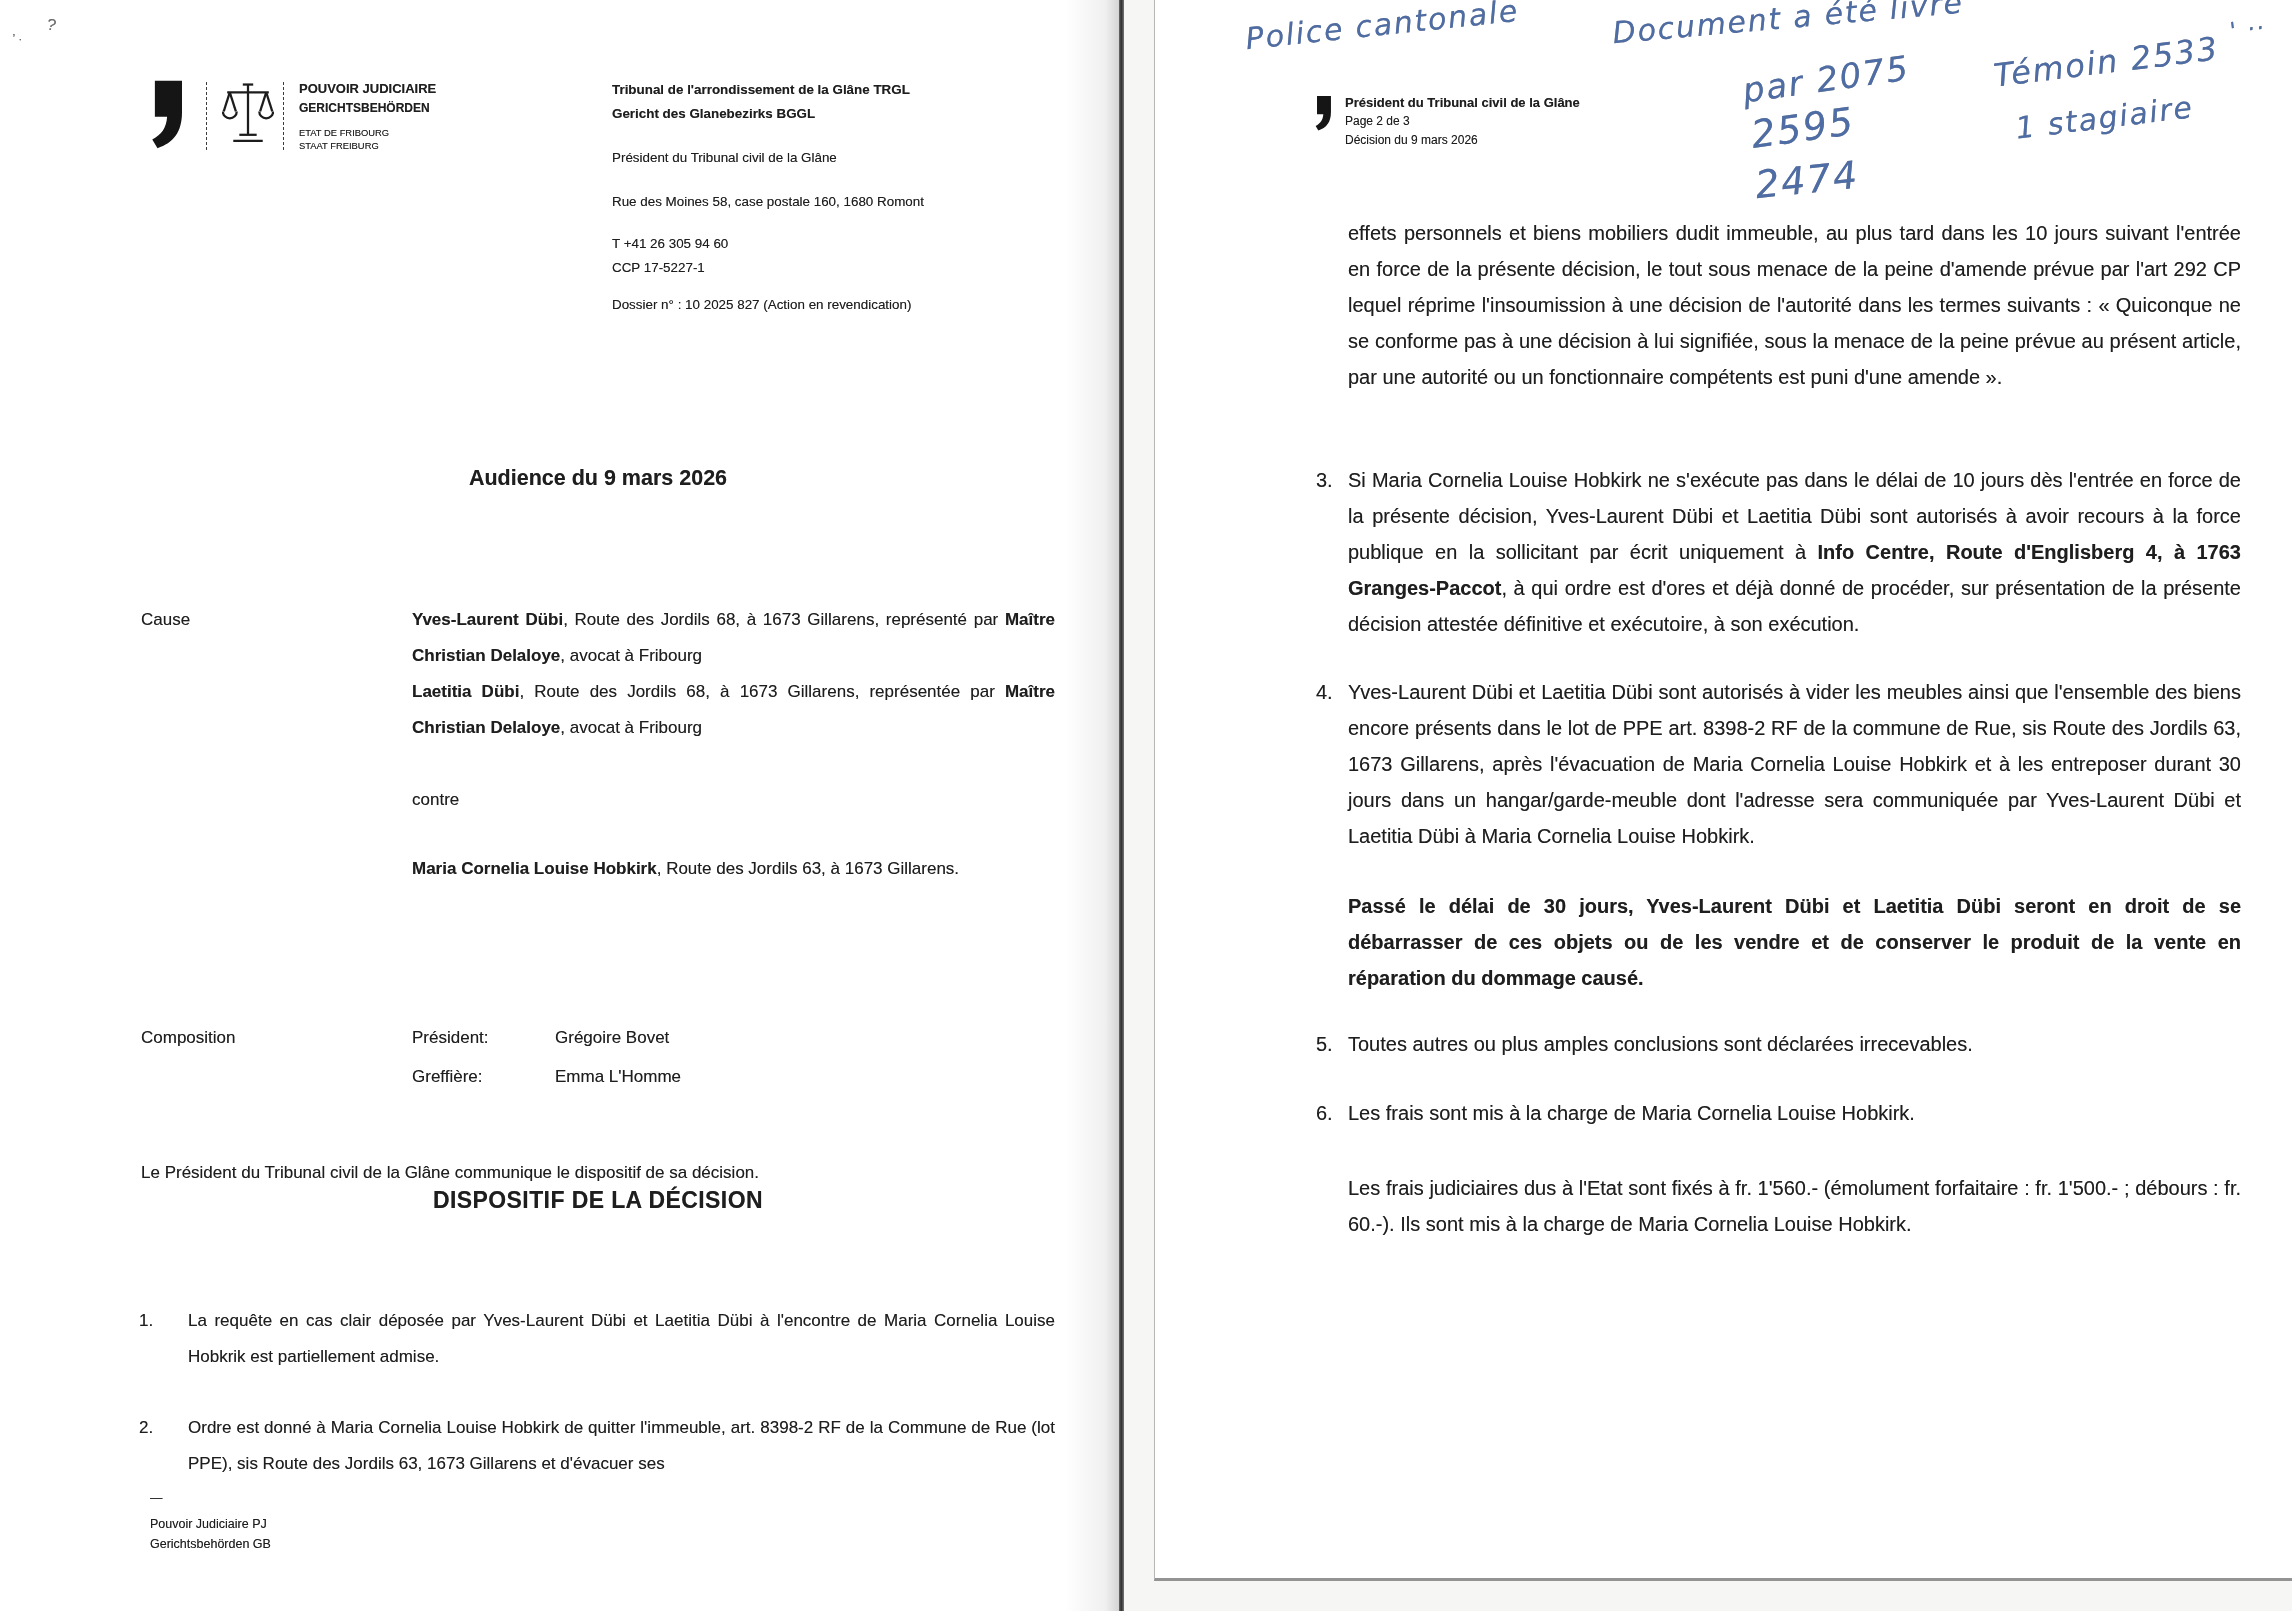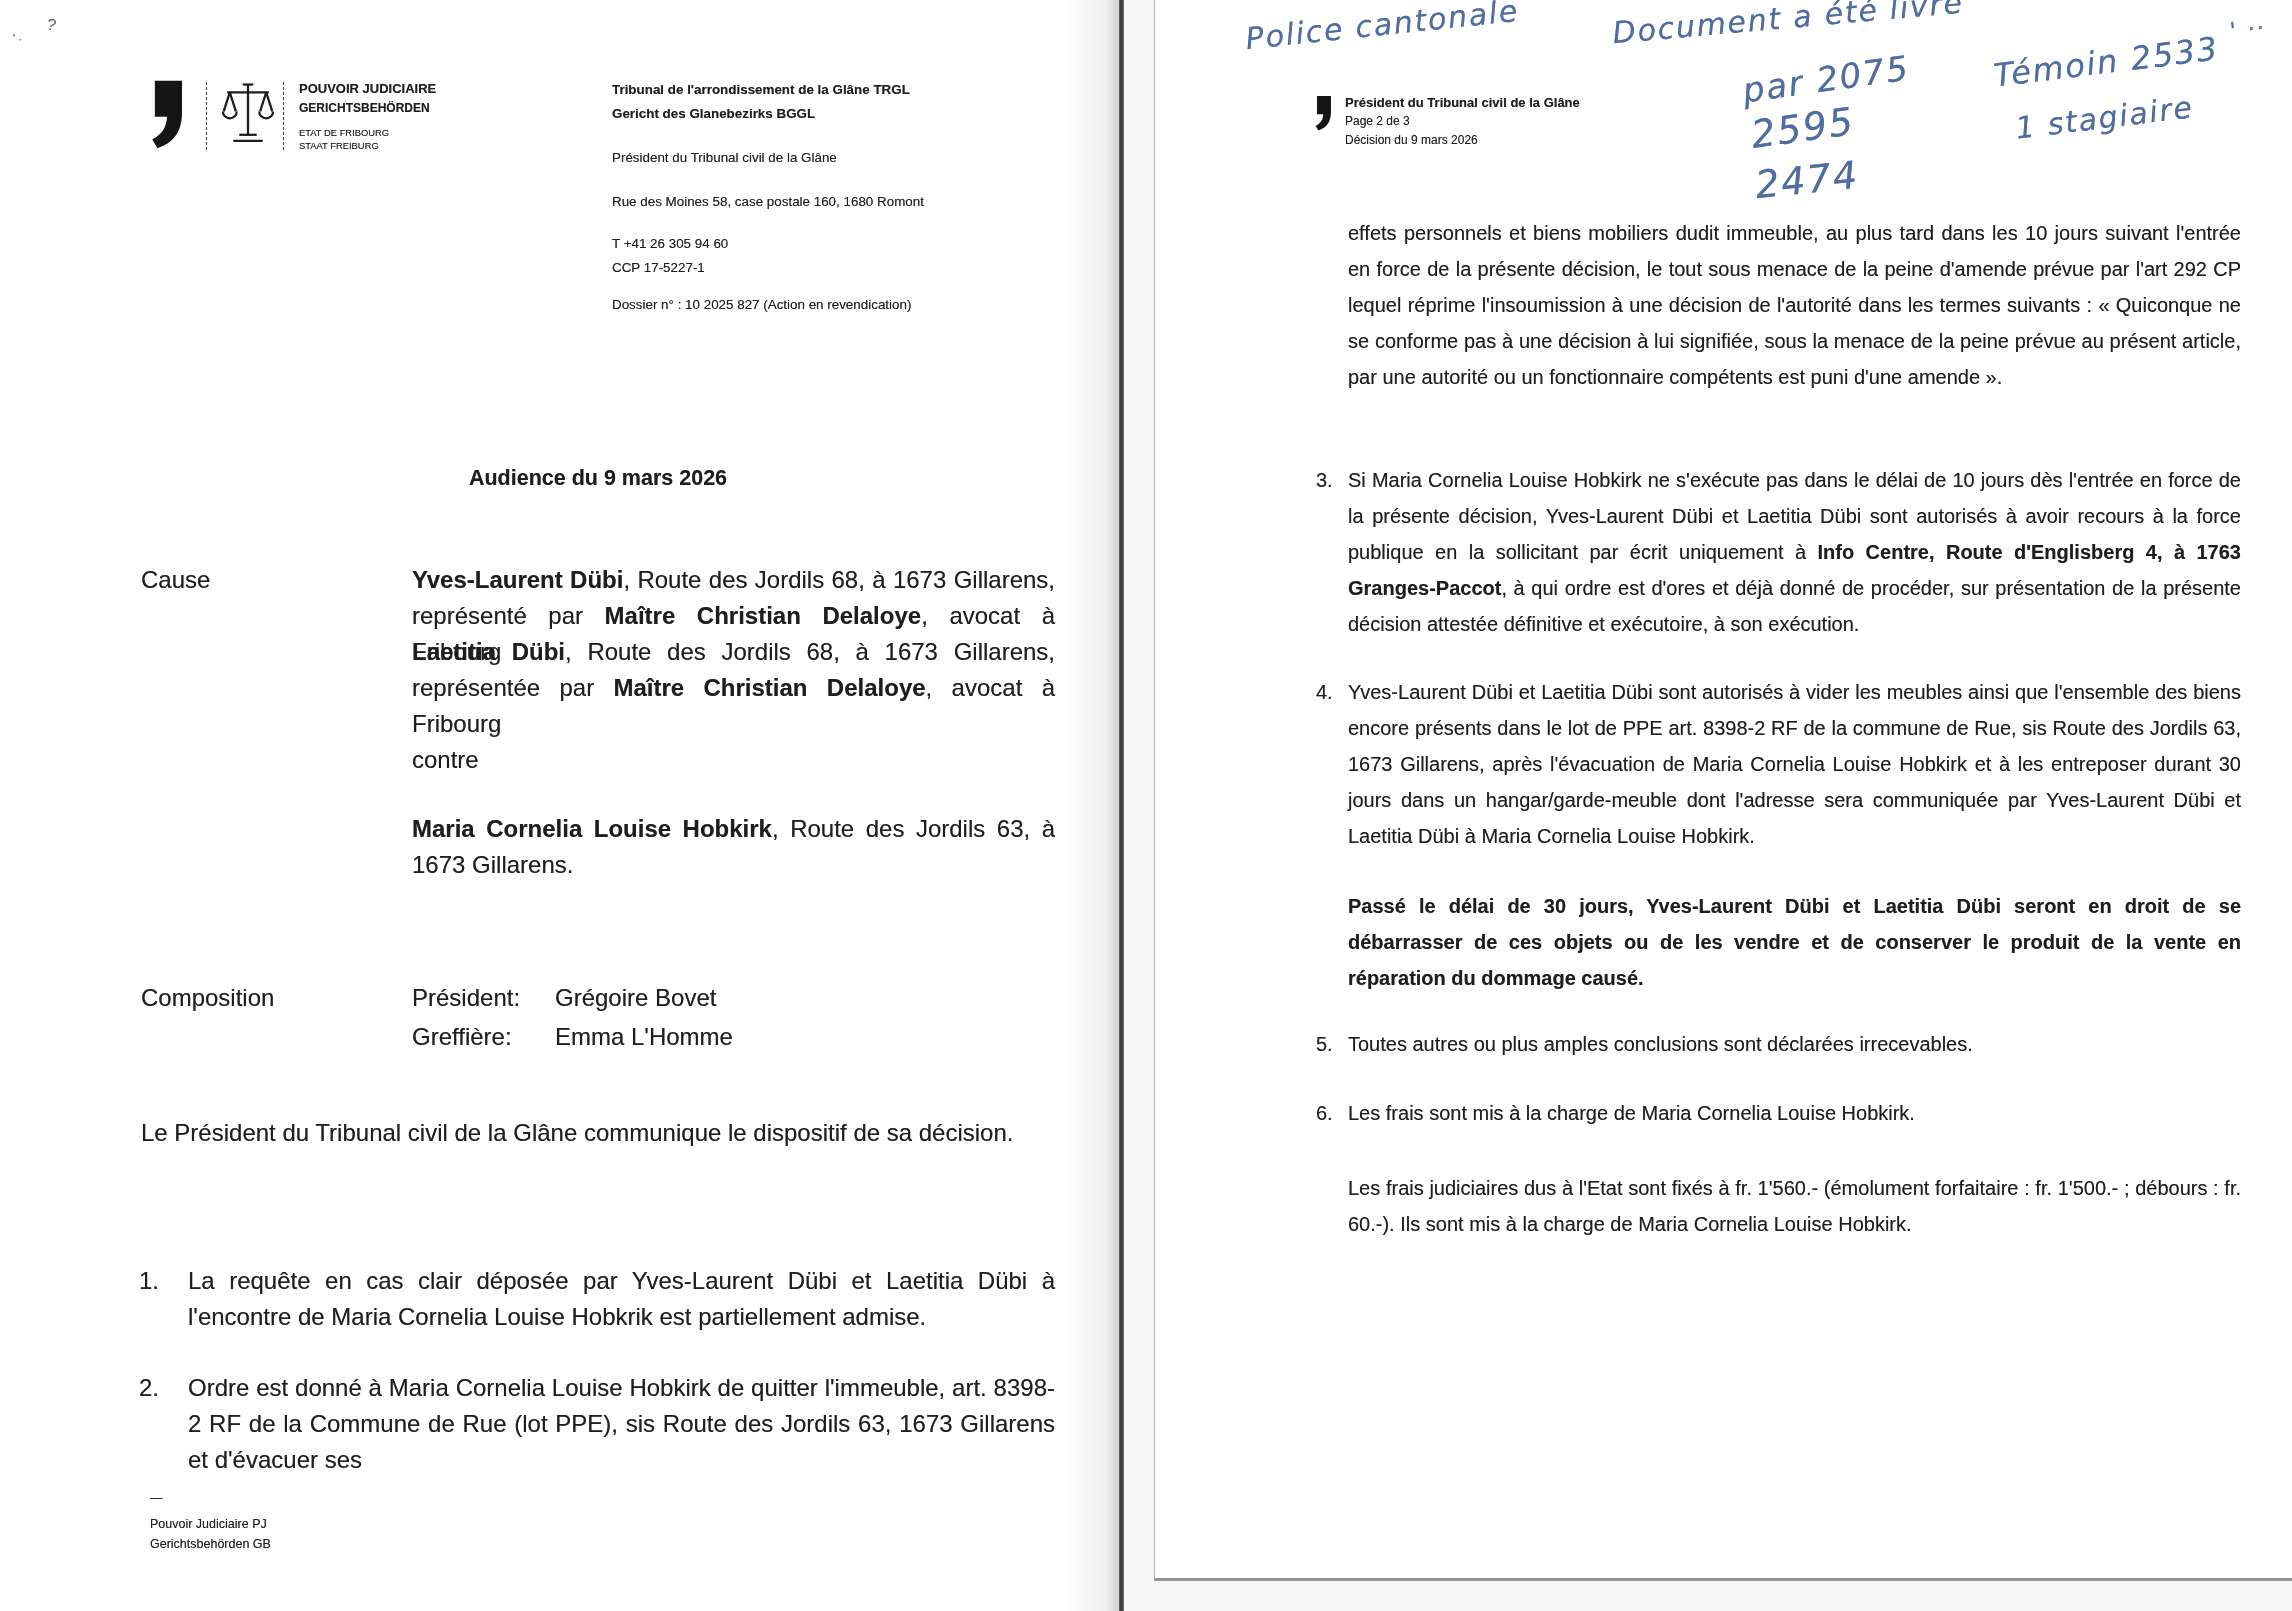--- a/index.html
+++ b/index.html
@@ -9,21 +9,21 @@
   .page{position:absolute;background:#ffffff;}
   .page-left{left:0;top:0;width:1121px;height:1611px;
              background:linear-gradient(to right,#ffffff 0%,#ffffff 95%,#f0f0f0 98.6%,#cfcfcf 100%);}
   .gutter-line{position:absolute;left:1119px;top:0;width:5.4px;height:1611px;
                background:linear-gradient(to right,#6b6b6b,#2e2e2e 45%,#777);}
   .page-right{left:1154px;top:0;width:1139px;height:1578px;border-left:1.8px solid #b7b7b7;
               border-bottom:3.6px solid #939393;}
   
   .b{font-weight:bold;}
   .j{text-align:justify;}
-  .body-l{font-size:24px;line-height:36px;}
+  .body-l{font-size:17px;line-height:36px;margin-top:40px;}
   .body-r{font-size:20px;line-height:36px;}
   .hdr-sm{font-size:13.4px;line-height:18px;}
   .scan{text-shadow:0 0 0.5px rgba(30,30,30,.5);}
   .item{display:flex;}
   .item .num{flex:none;}
   .item-l .num{width:49px;}
   .item-r .num{width:32px;}
   .item .txt{flex:1;}
   
   .dash-sep{border-left:1.8px dashed #3c3c3c;width:0;}
@@ -89,20 +89,21 @@
     <div class="abs body-l j" style="left:412px;top:811px;width:643px;"><span class="b">Maria Cornelia Louise Hobkirk</span><span>, Route des Jordils 63, à 1673 Gillarens.</span></div>
 
     <div class="abs body-l" style="left:141px;top:978px;line-height:39px;">Composition</div>
     <div class="abs body-l" style="left:141px;top:1115px;width:918px;">Le Président du Tribunal civil de la Glâne communique le dispositif de sa décision.</div>
 
     <div class="abs body-l" style="left:412px;top:978px;line-height:39px;">
       <div><span style="display:inline-block;width:143px;">Président:</span><span>Grégoire Bovet</span></div>
       <div><span style="display:inline-block;width:143px;">Greffière:</span><span>Emma L'Homme</span></div>
     </div>
 
+    <div class="abs b" style="left:139px;top:1187px;width:918px;text-align:center;font-size:23px;letter-spacing:0.4px;">DISPOSITIF DE LA DÉCISION</div>
 
     <div class="abs item item-l body-l" style="left:139px;top:1263px;width:916px;">
       <div class="num">1.</div>
       <div class="txt j">La requête en cas clair déposée par Yves-Laurent Dübi et Laetitia Dübi à l'encontre de Maria Cornelia Louise Hobkrik est partiellement admise.</div>
     </div>
     <div class="abs item item-l body-l" style="left:139px;top:1370px;width:916px;">
       <div class="num">2.</div>
       <div class="txt j">Ordre est donné à Maria Cornelia Louise Hobkirk de quitter l'immeuble, art. 8398-2 RF de la Commune de Rue (lot PPE), sis Route des Jordils 63, 1673 Gillarens et d'évacuer ses</div>
     </div>
 

